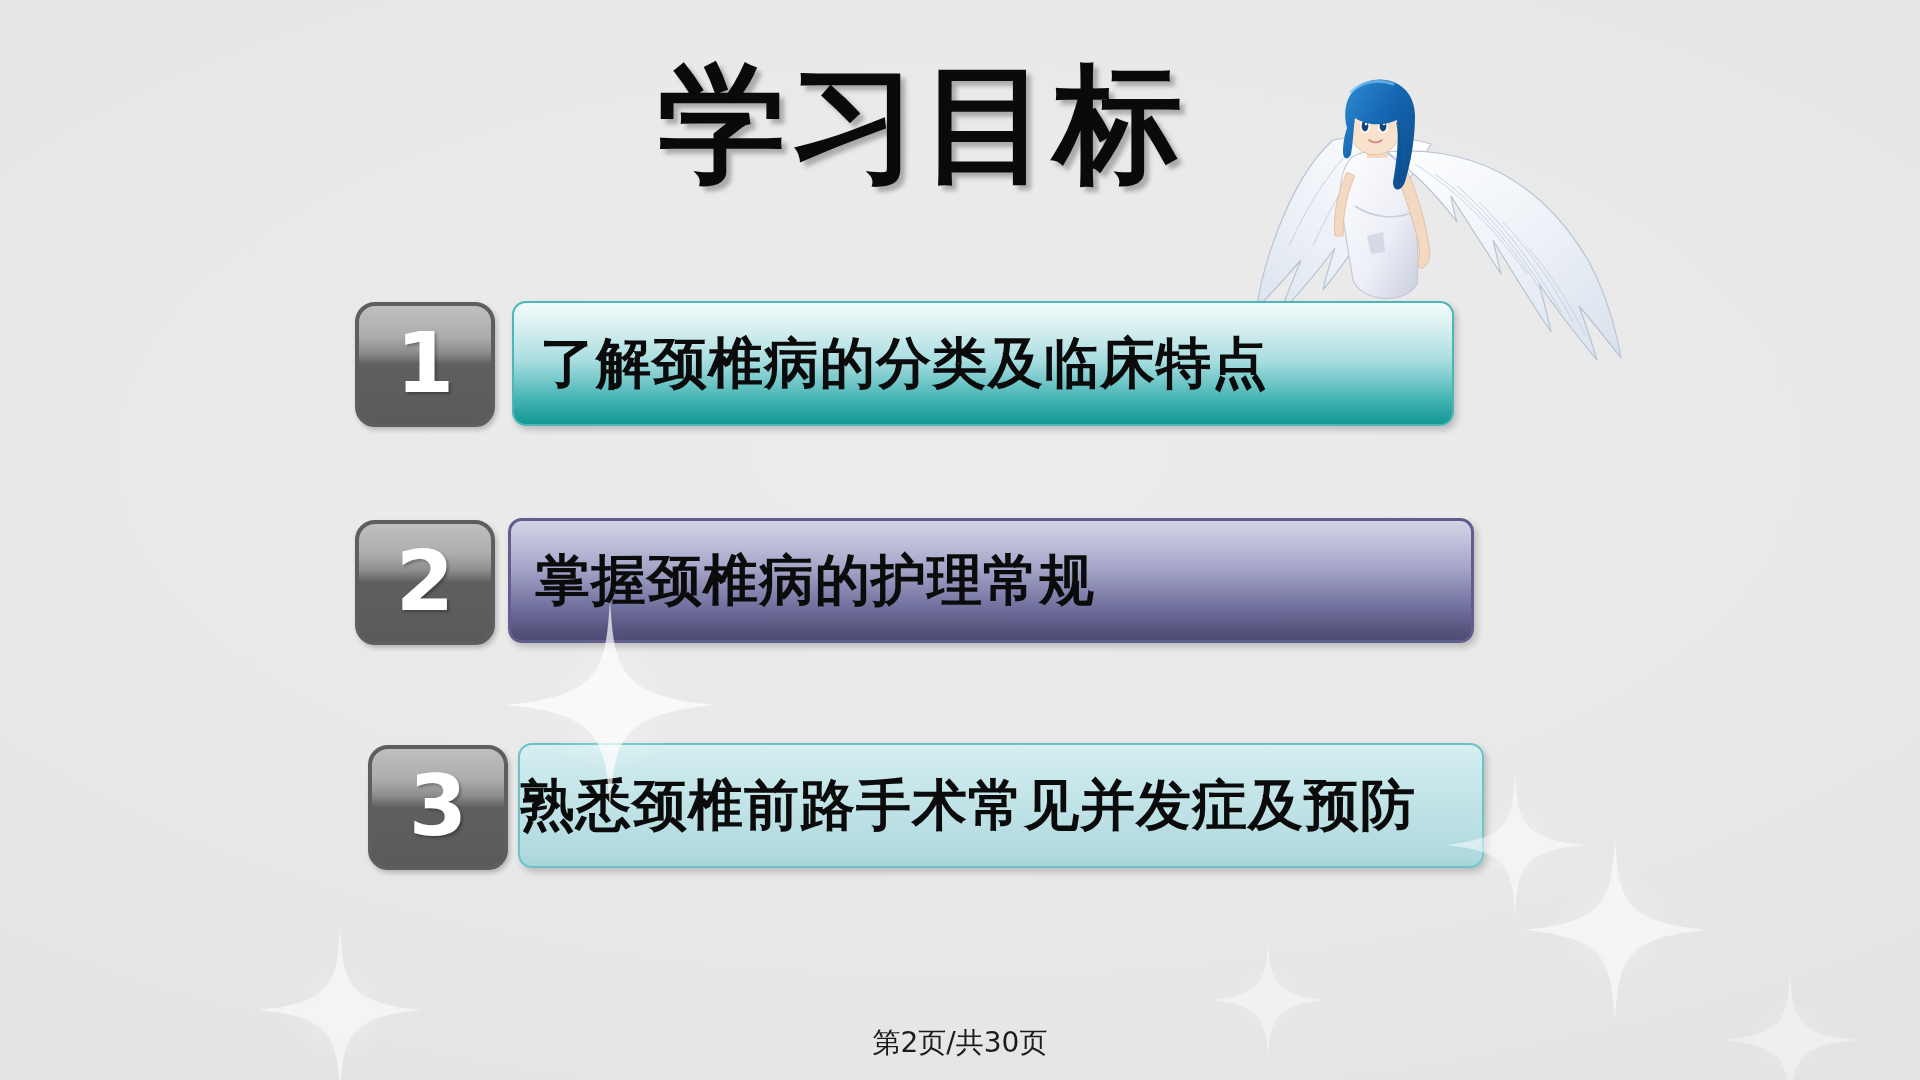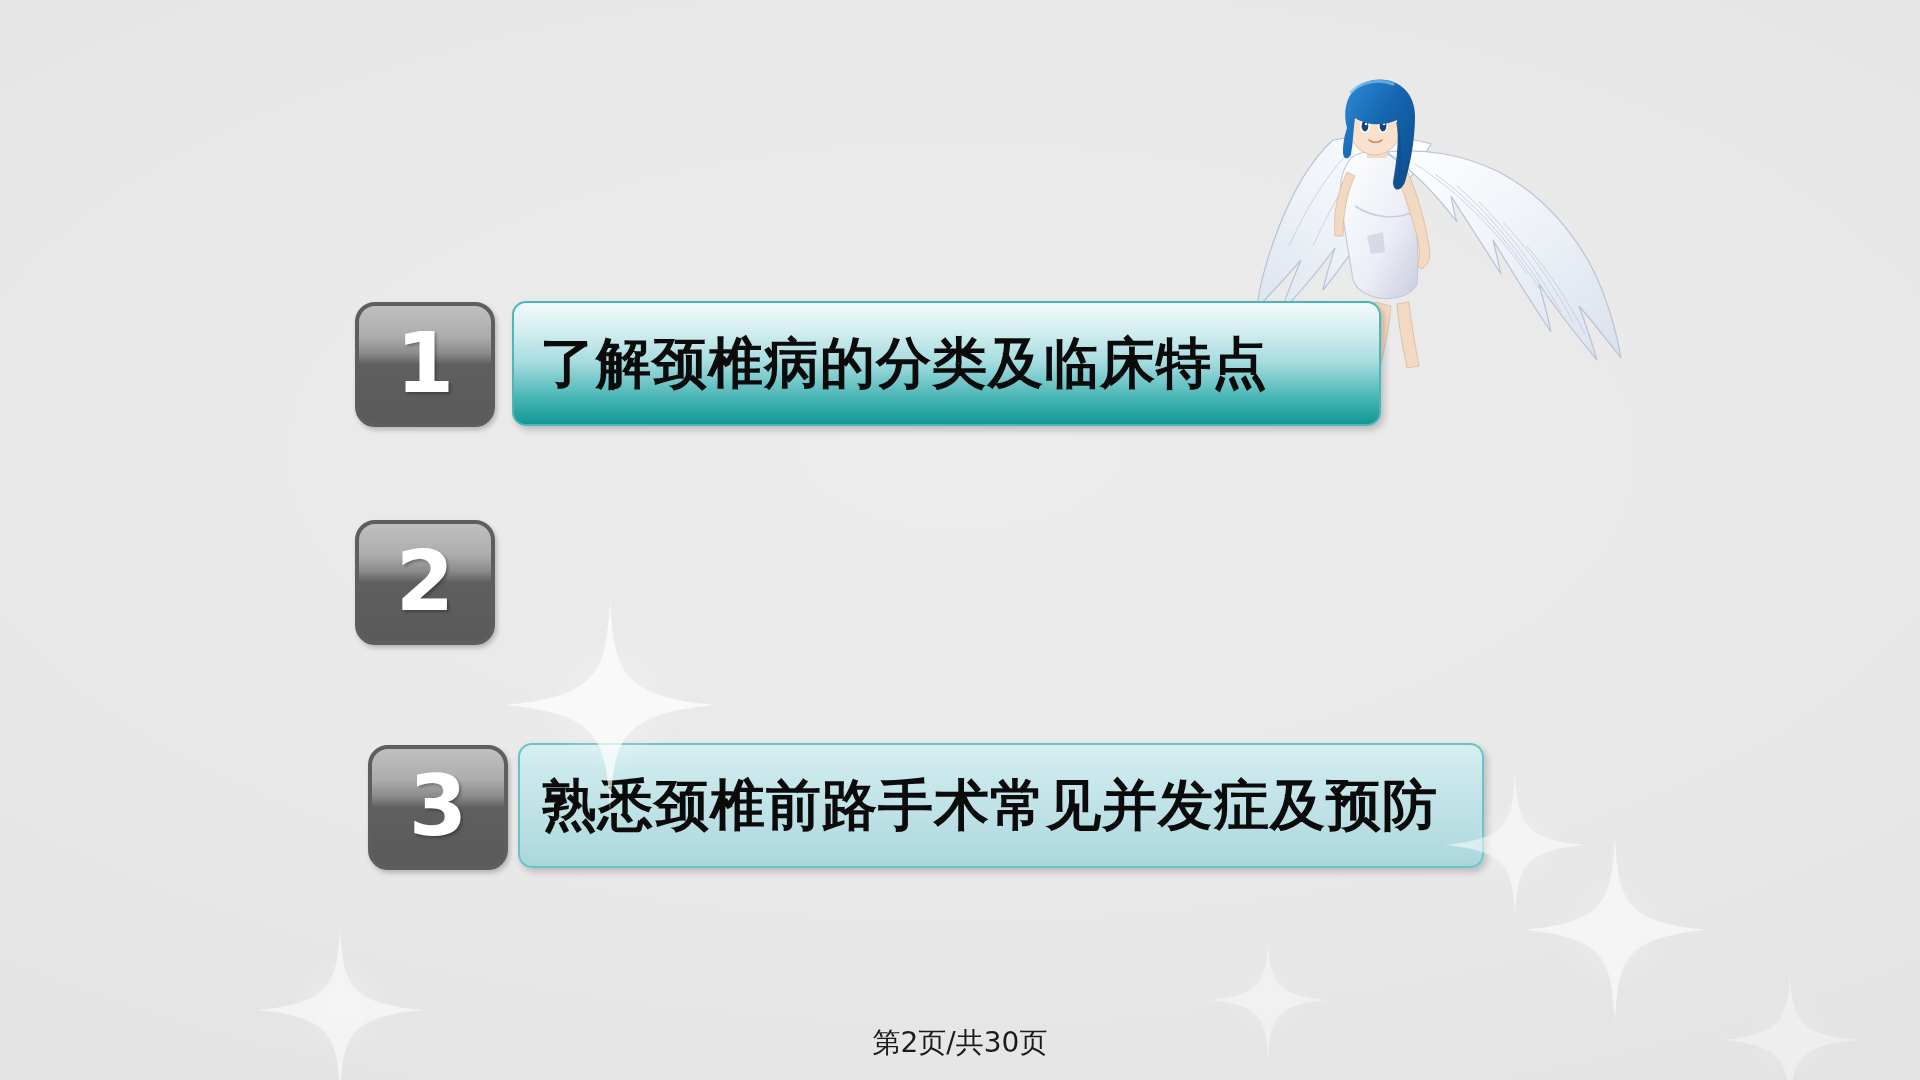--- a/index.html
+++ b/index.html
@@ -96,21 +96,21 @@
     font-size: 55px;
     font-weight: 700;
     color: #0b0b0b;
     letter-spacing: 1px;
     white-space: nowrap;
   }
 
   
   .row-1 .num-badge { left: 355px; top: 2px; }
   .row-1 .bar {
-    left: 512px; width: 869px; top: 1px;
+    left: 512px; width: 942px; top: 1px;
     background: linear-gradient(180deg, #f2fafb 0%, #dff2f3 16%, #a8dde0 48%, #43b3b3 80%, #139795 100%);
     border: 2px solid #4cb7b6;
   }
   .row-1 .bar-text { margin-left: 26px; }
 
   
   .row-2 .num-badge { left: 355px; top: 2px; }
   .row-2 .bar {
     left: 508px; width: 966px; top: 0px;
     background: linear-gradient(180deg, #d3d4e6 0%, #c3c4dd 14%, #a7a8ca 38%, #7a7aa6 66%, #56547f 92%, #4e4c76 100%);
@@ -118,21 +118,21 @@
   }
   .row-2 .bar-text { margin-left: 24px; }
 
   
   .row-3 .num-badge { left: 368px; top: 0px; }
   .row-3 .bar {
     left: 518px; width: 966px; top: -2px;
     background: linear-gradient(180deg, #d8eff1 0%, #cbe9ec 20%, #bfe2e6 55%, #b2dbe0 85%, #a9d6db 100%);
     border: 2px solid #6bc3c8;
   }
-  .row-3 .bar-text { margin-left: 22px; }
+  .row-3 .bar-text { }
 
   
   .sparkle {
     position: absolute;
     pointer-events: none;
   }
 
   
   #footer {
     position: absolute;
@@ -144,20 +144,21 @@
     font-size: 28px;
     color: #1b1b1b;
     letter-spacing: 0px;
   }
 </style>
 </head>
 <body>
 
 <div id="slide">
 
+  <div id="title">学习目标</div>
 
   <div id="angel">
     <svg width="380" height="360" viewBox="0 0 380 360" xmlns="http://www.w3.org/2000/svg">
       <defs>
         <linearGradient id="wingL" x1="1" y1="0" x2="0" y2="1">
           <stop offset="0%" stop-color="#ffffff"></stop>
           <stop offset="55%" stop-color="#eef2f8"></stop>
           <stop offset="100%" stop-color="#dde4ee"></stop>
         </linearGradient>
         <linearGradient id="wingR" x1="0" y1="0" x2="1" y2="1">
@@ -260,20 +261,23 @@
     </div>
     <div class="bar">
       <div class="bar-text">了解颈椎病的分类及临床特点</div>
     </div>
   </div>
 
   <div class="row row-2">
     <div class="num-badge">
       <span>2</span>
     </div>
+    <div class="bar">
+      <div class="bar-text">掌握颈椎病的护理常规</div>
+    </div>
   </div>
 
   <div class="row row-3">
     <div class="num-badge">
       <span>3</span>
     </div>
     <div class="bar">
       <div class="bar-text">熟悉颈椎前路手术常见并发症及预防</div>
     </div>
   </div>

